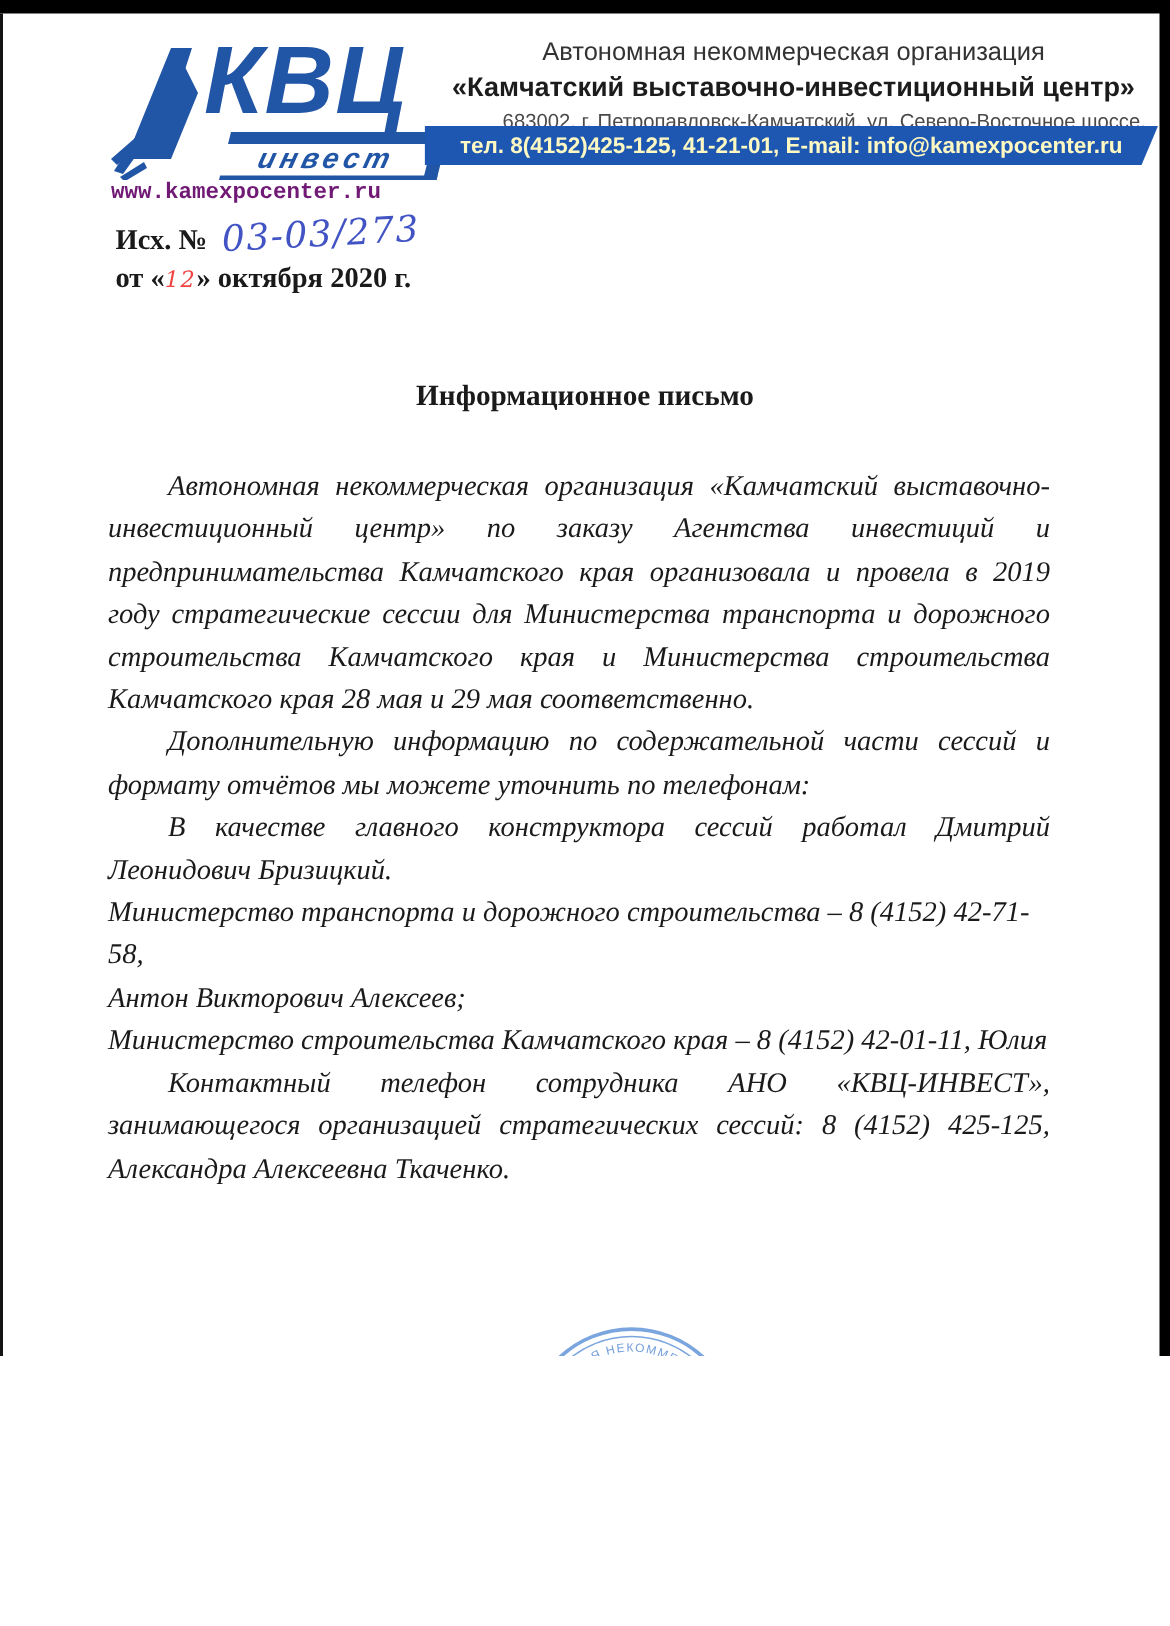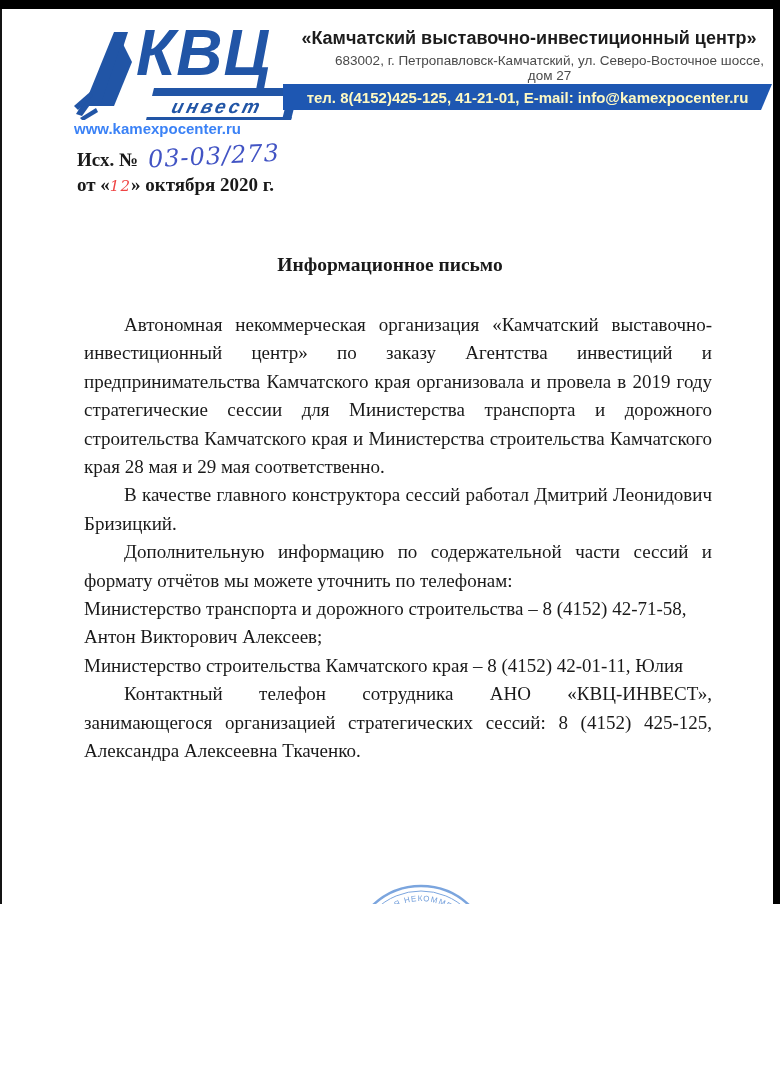--- a/index.html
+++ b/index.html
@@ -14,22 +14,22 @@
   
   .logo-mark{position:absolute;left:70px;top:28px;}
   .logo-acronym{position:absolute;left:136px;top:16px;font-family:"Liberation Sans",sans-serif;
         font-weight:bold;font-style:italic;font-size:64px;letter-spacing:1px;color:#2155a6;}
   .invest-strip{position:absolute;left:150px;top:88px;width:136px;height:21px;
         transform:skewX(-14deg);background:#fff;border-top:8px solid #2155a6;
         border-bottom:3px solid #2155a6;border-right:9px solid #2155a6;
         display:flex;align-items:center;justify-content:center;}
   .invest-strip span{font-family:"Liberation Sans",sans-serif;font-weight:bold;font-style:italic;
         font-size:19px;letter-spacing:3px;color:#2155a6;line-height:1;}
-  .logo-site{position:absolute;left:74px;top:120px;font-family:Liberation Sans, sans-serif;
-        font-weight:bold;font-size:15px;color:#3b82f6;}
+  .logo-site{position:absolute;left:74px;top:120px;font-family:Liberation Mono, monospace;
+        font-weight:bold;font-size:15px;color:#701a75;}
 
   .org-block{position:absolute;left:288px;top:25px;width:482px;text-align:center;
         font-family:"Liberation Sans",sans-serif;}
   .org-type{font-size:17px;color:#333;line-height:1.2;}
   .org-name{font-size:18px;font-weight:bold;color:#1c1c1c;line-height:1.25;margin-top:2px;}
   .org-addr{font-size:13.5px;color:#4a4a4a;margin-top:3px;margin-left:41px;}
   .contact-bar{position:absolute;left:283px;top:84px;width:489px;height:26px;background:#1e57b2;
         clip-path:polygon(0 0,100% 0,calc(100% - 11px) 100%,0 100%);
         display:flex;align-items:center;justify-content:center;}
   .contact-bar span{font-family:"Liberation Sans",sans-serif;font-weight:bold;font-size:15px;color:#fef9c3;}
@@ -38,21 +38,21 @@
   .ref{position:absolute;left:77px;top:146px;font-size:19px;font-weight:bold;line-height:25px;}
   .hand-number{display:inline-block;font-family:"DejaVu Serif",serif;font-weight:normal;
         font-style:italic;font-size:24px;color:#4254c4;letter-spacing:1px;margin-left:10px;
         transform:rotate(-3deg) translateY(-2px);}
   .hand-day{font-family:"DejaVu Serif",serif;font-weight:normal;font-style:italic;
         font-size:15px;color:#ef4444;letter-spacing:1px;}
 
   .letter-title{position:absolute;left:76px;top:254px;width:628px;text-align:center;
         font-size:19.5px;font-weight:bold;}
 
-  .body-block{position:absolute;left:84px;top:311px;width:628px;font-size:19px;line-height:28.4px;}
+  .body-block{position:absolute;left:72px;top:311px;width:628px;font-size:19px;line-height:28.4px;font-style:italic;}
   .body-block p{margin:0;}
   .jus{text-align:justify;text-justify:inter-word;}
   .ind{text-indent:40px;}
 
   
   .sig-role{position:absolute;left:78px;top:963px;font-size:19px;}
   .sig-name{position:absolute;left:545px;top:963px;font-size:19px;}
   .sig-line{position:absolute;left:289px;top:983px;width:117px;border-top:1.5px solid #1a1a1a;}
   .sig-mp{position:absolute;left:326px;top:987px;font-size:17.5px;color:#3b82f6;}
   .stamp-svg{position:absolute;left:348px;top:883px;opacity:.8;}
@@ -76,38 +76,39 @@
       <polygon points="10,90 26,80 28,84 13,93"></polygon>
     </g>
   </svg>
   <div class="logo-acronym">КВЦ</div>
   <div class="invest-strip">
     <span>инвест</span>
   </div>
   <div class="logo-site">www.kamexpocenter.ru</div>
 
   <div class="org-block">
+    <div class="org-type">Автономная некоммерческая организация</div>
     <div class="org-name">«Камчатский выставочно-инвестиционный центр»</div>
     <div class="org-addr">683002, г. Петропавловск-Камчатский, ул. Северо-Восточное шоссе, дом 27</div>
   </div>
   <div class="contact-bar">
     <span>тел. 8(4152)425-125, 41-21-01, E-mail: info@kamexpocenter.ru</span>
   </div>
 
   <div class="ref">
     <div><span>Исх. №</span><span class="hand-number">03-03/273</span></div>
     <div><span>от «</span><span class="hand-day">12</span><span>» октября 2020 г.</span></div>
   </div>
 
   <div class="letter-title">Информационное письмо</div>
 
   <div class="body-block">
     <p class="jus ind">Автономная некоммерческая организация «Камчатский выставочно-инвестиционный центр» по заказу Агентства инвестиций и предпринимательства Камчатского края организовала и провела в 2019 году стратегические сессии для Министерства транспорта и дорожного строительства Камчатского края и Министерства строительства Камчатского края 28 мая и 29 мая соответственно.</p>
+    <p class="jus ind">Дополнительную информацию по содержательной части сессий и формату отчётов мы можете уточнить по телефонам:</p>
     <p class="jus ind">В качестве главного конструктора сессий работал Дмитрий Леонидович Бризицкий.</p>
-    <p class="jus ind">Дополнительную информацию по содержательной части сессий и формату отчётов мы можете уточнить по телефонам:</p>
     <p>Министерство транспорта и дорожного строительства – 8 (4152) 42-71-58,</p>
     <p>Антон Викторович Алексеев;</p>
     <p>Министерство строительства Камчатского края – 8 (4152) 42-01-11, Юлия</p>
     <p class="jus ind">Контактный телефон сотрудника АНО «КВЦ-ИНВЕСТ», занимающегося организацией стратегических сессий: 8 (4152) 425-125, Александра Алексеевна Ткаченко.</p>
   </div>
 
   <div class="sig-role">Директор</div>
   <div class="sig-name">В.В. Русанов</div>
 
   <svg class="stamp-svg" width="146" height="146" viewBox="0 0 146 146">

